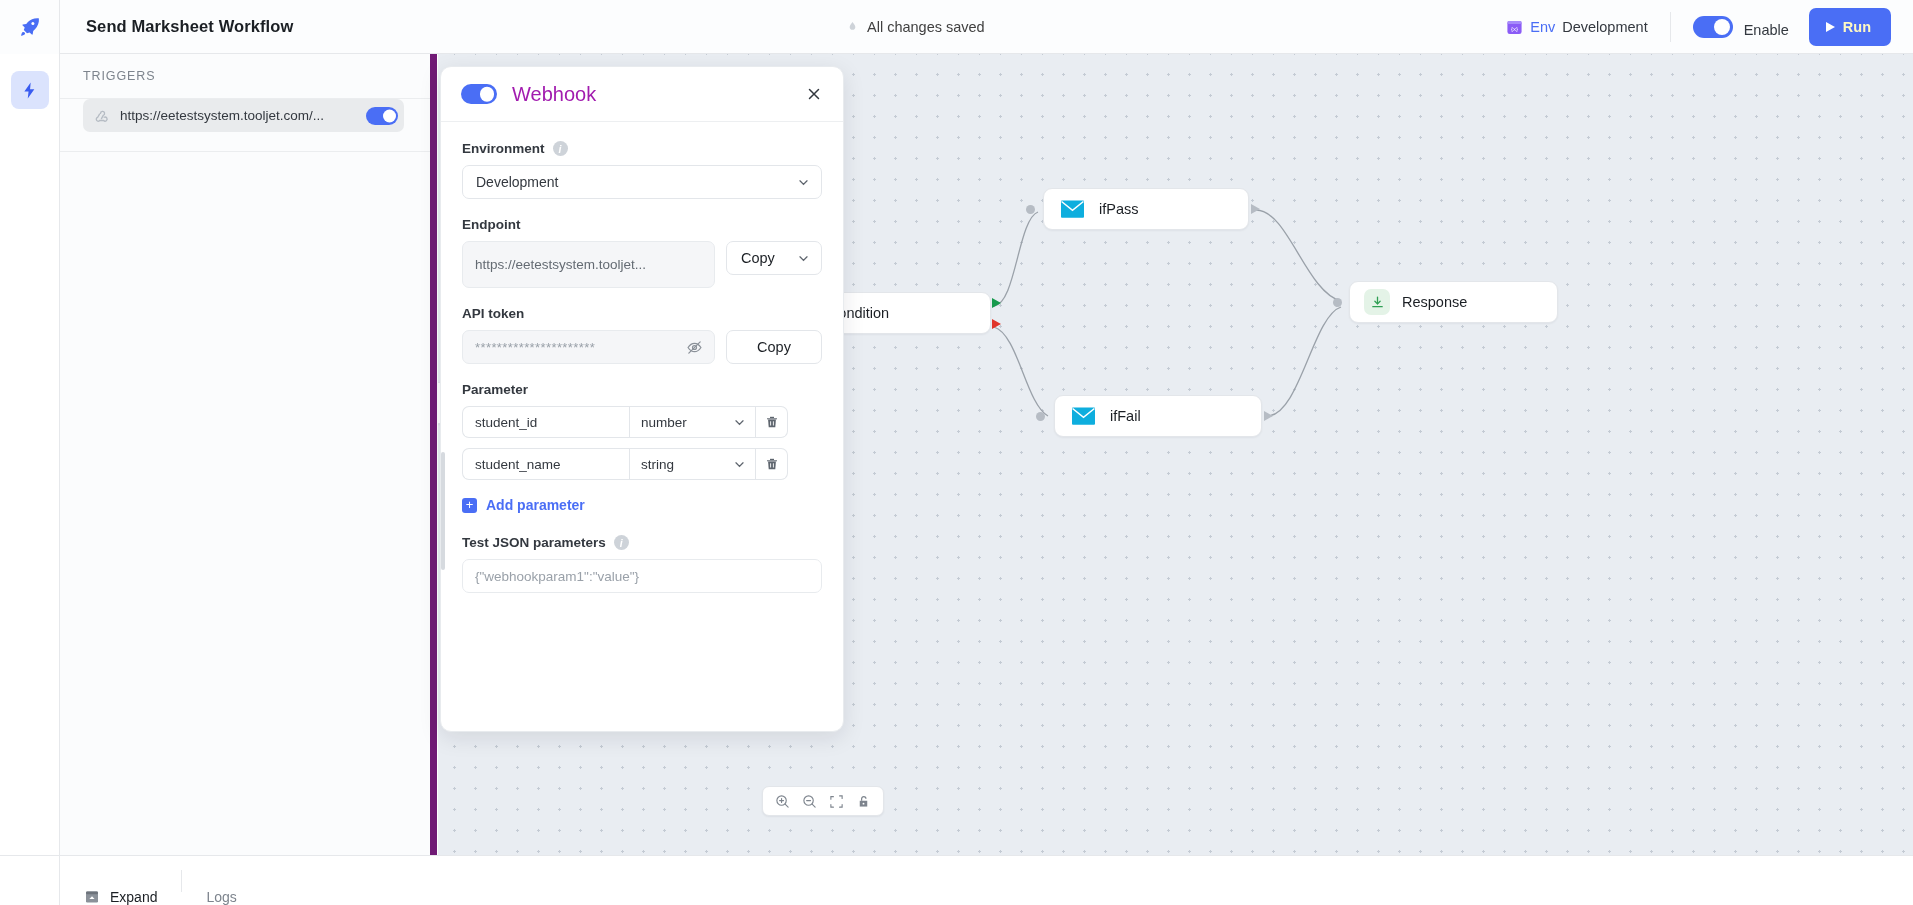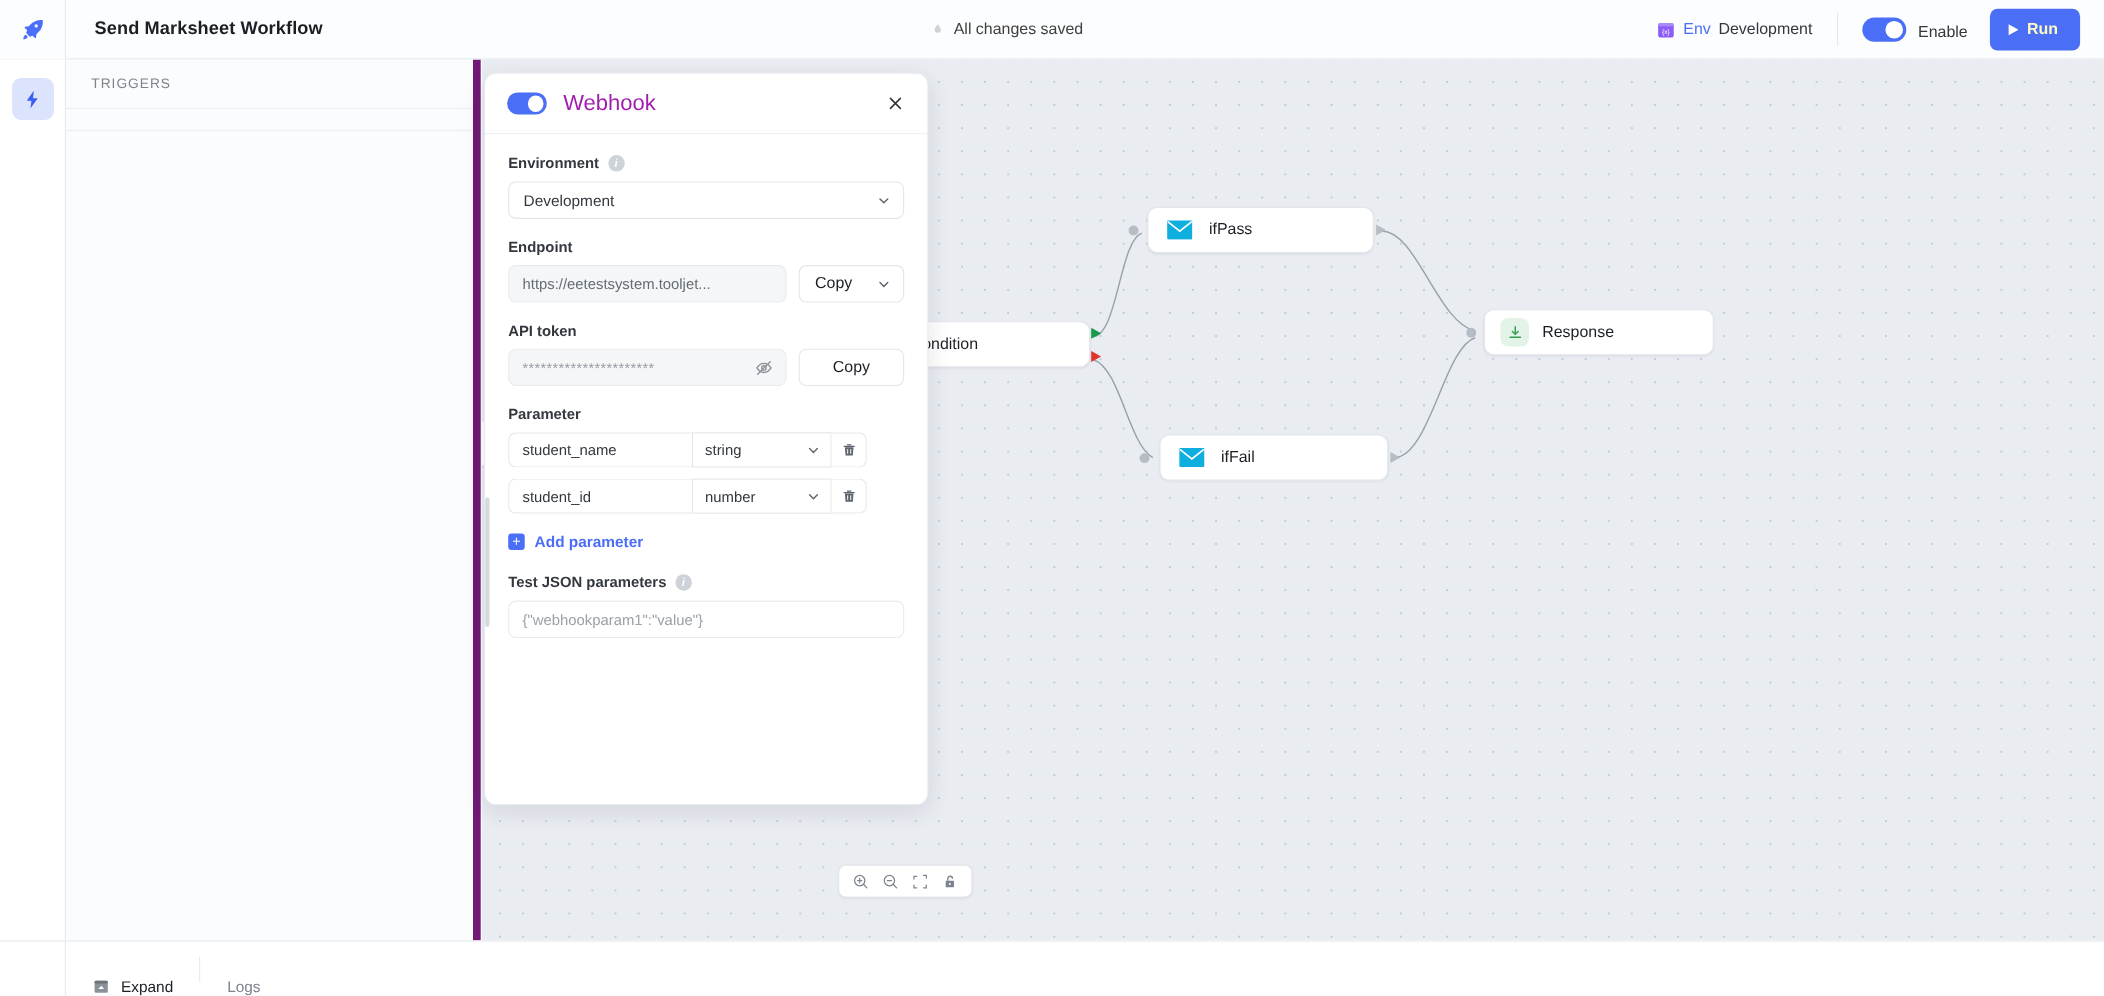--- a/index.html
+++ b/index.html
@@ -174,21 +174,21 @@
   }
   .select-box {
     height: 34px; border: 1px solid #e3e6ea; border-radius: 7px; background: #fff;
     display: flex; align-items: center; justify-content: space-between; padding: 0 11px 0 13px;
     font-size: 14px; color: #33383f; cursor: pointer;
   }
   .row-gap { margin-bottom: 18px; }
   .chev { width: 13px; height: 13px; display: block; }
   .ep-row { display: flex; gap: 11px; }
   .ep-input {
-    flex: 1; height: 34px; border: 1px solid #e8ebee; border-radius: 7px; background: #f5f6f8;
+    flex: 1; height: 47px; border: 1px solid #e8ebee; border-radius: 7px; background: #f5f6f8;
     display: flex; align-items: center; padding: 0 12px; font-size: 13.5px; color: #646b73;
     white-space: nowrap; overflow: hidden; cursor: text;
   }
   .copy-split {
     width: 96px; height: 34px; border: 1px solid #e3e6ea; border-radius: 7px; background: #fff;
     display: flex; align-items: center; justify-content: space-between; padding: 0 11px 0 14px;
     font-size: 14.5px; color: #1b1f24; cursor: pointer;
   }
   .token-row { display: flex; gap: 11px; }
   .token-input {
@@ -307,20 +307,33 @@
   <div class="rail">
     <div class="rail-btn">
       <svg class="bolt" viewBox="0 0 24 24">
         <path d="M13.5 2 5.5 13.4h5.3L9.8 22l8.3-11.6h-5.4z" fill="#3a5cf0"></path>
       </svg>
     </div>
   </div>
 
   <div class="triggers">
     <div class="triggers-head">TRIGGERS</div>
+    <div class="hook-row">
+      <svg class="hook-icon" viewBox="0 0 18 18">
+        <g fill="none" stroke="#b6bcc4" stroke-width="1.5" stroke-linecap="round">
+          <path d="M7.3 6.1a2.3 2.3 0 1 1 3.1 2.2l-2 3.6"></path>
+          <path d="M11.4 10.4a2.3 2.3 0 1 1-.6 3.7H6.5"></path>
+          <path d="M6.7 14a2.3 2.3 0 1 1-2.5-3.6l2-3.5"></path>
+        </g>
+      </svg>
+      <span class="hook-url">https://eetestsystem.tooljet.com/...</span>
+      <div class="toggle t-sm">
+          <span class="knob"></span>
+        </div>
+    </div>
     <div class="triggers-body-line"></div>
   </div>
 
   <div class="canvas">
 
     <svg class="edges">
       <g fill="none" stroke="#9aa1a9" stroke-width="1.3">
 
         <path d="M185,255 C205,255 210,260 222,262"></path>
         <path d="M275,259 C295,258 300,330 318,350"></path>
@@ -475,43 +488,43 @@
               <path d="M3 15 15 3"></path>
             </g>
           </svg>
         </div>
         <div class="copy-btn">Copy</div>
       </div>
 
       <div class="fld-label">Parameter</div>
 
       <div class="param-row">
-        <div class="param-name">student_name</div>
+        <div class="param-name">student_id</div>
         <div class="param-type">
-          <span>string</span>
+          <span>number</span>
           <svg class="chev" viewBox="0 0 14 14">
             <path d="M3.2 5.2 7 9l3.8-3.8" fill="none" stroke="#5e656e" stroke-width="1.4" stroke-linecap="round"></path>
           </svg>
         </div>
         <div class="param-del">
           <svg class="trash" viewBox="0 0 16 16">
             <path d="M3 4.3h10v1H3z" fill="#5e656e"></path>
             <path d="M6 2.8h4v1.2H6z" fill="#5e656e"></path>
             <path d="M4.1 5.6h7.8l-.6 7.6H4.7z" fill="#5e656e"></path>
             <g stroke="#ffffff" stroke-width="0.9">
                 <path d="M6.6 7.3v4.2M9.4 7.3v4.2"></path>
               </g>
           </svg>
         </div>
       </div>
 
       <div class="param-row">
-        <div class="param-name">student_id</div>
+        <div class="param-name">student_name</div>
         <div class="param-type">
-          <span>number</span>
+          <span>string</span>
           <svg class="chev" viewBox="0 0 14 14">
             <path d="M3.2 5.2 7 9l3.8-3.8" fill="none" stroke="#5e656e" stroke-width="1.4" stroke-linecap="round"></path>
           </svg>
         </div>
         <div class="param-del">
           <svg class="trash" viewBox="0 0 16 16">
             <path d="M3 4.3h10v1H3z" fill="#5e656e"></path>
             <path d="M6 2.8h4v1.2H6z" fill="#5e656e"></path>
             <path d="M4.1 5.6h7.8l-.6 7.6H4.7z" fill="#5e656e"></path>
             <g stroke="#ffffff" stroke-width="0.9">

